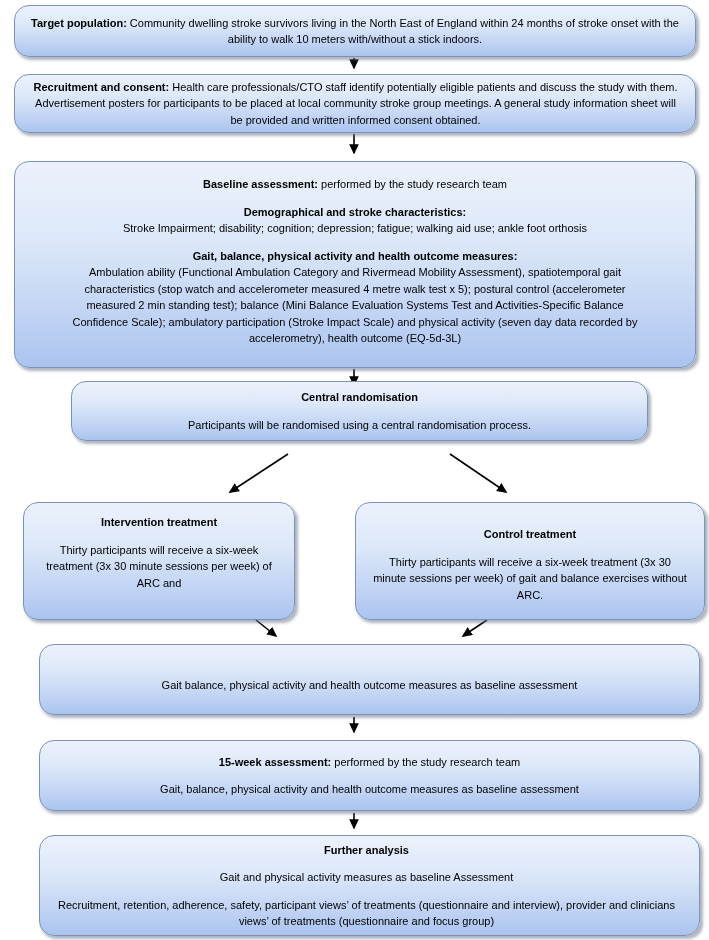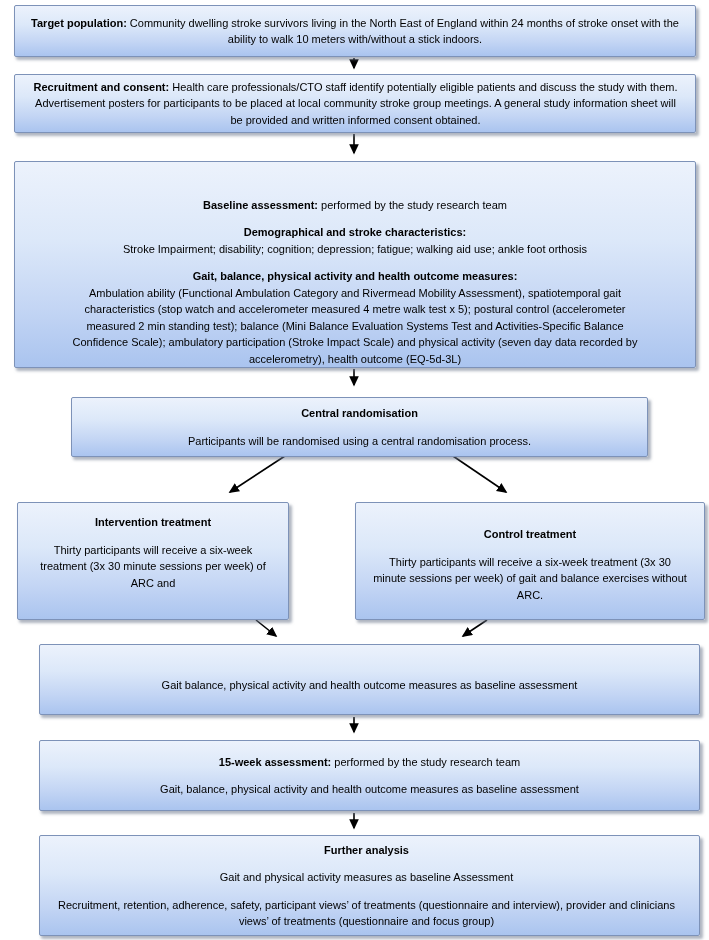--- a/index.html
+++ b/index.html
@@ -9,40 +9,40 @@
     background:#fff;
     font-family:"Liberation Sans",sans-serif;
     color:#000;
     overflow:hidden;
   }
   .box{
     position:absolute;
     box-sizing:border-box;
     background:linear-gradient(180deg,#ecf2fc 0%,#dce8f9 38%,#c3d5f4 72%,#aac4ef 100%);
     border:1.5px solid #7d92b8;
-    border-radius:2px;
+    border-radius:15px;
     box-shadow:2.5px 3px 3px rgba(110,120,140,0.55);
     font-size:11px;
     line-height:1.5;
     text-align:center;
     padding:8px 16px;
     display:flex;
     flex-direction:column;
     justify-content:center;
   }
   .box p{margin:0;}
   .gap{margin-top:11px !important;}
   b{font-weight:bold;}
   #arrows{position:absolute;left:0;top:0;width:709px;height:940px;pointer-events:none;}
 
   .b-target        {left:14px; top:5px;   width:682px; height:52px;}
   .b-recruitment   {left:14px; top:74px;  width:682px; height:59px;padding-left:17px;}
-  .b-baseline      {left:14px; top:161px; width:682px; height:207px; padding:0 48px; justify-content:flex-end;}
-  .b-randomisation {left:71px; top:397px; width:577px; height:60px;}
-  .b-intervention  {left:17px;  top:502px; width:272px; height:118px; justify-content:flex-start; padding-top:11px;}
+  .b-baseline      {left:14px; top:161px; width:682px; height:207px; padding:14px 48px; justify-content:flex-start;}
+  .b-randomisation {left:71px; top:381px; width:577px; height:60px;}
+  .b-intervention  {left:23px;  top:502px; width:272px; height:118px; justify-content:flex-start; padding-top:11px;}
   .b-control       {left:355px;top:502px; width:350px; height:118px; justify-content:flex-start; padding-top:23px;}
   .b-week6         {left:39px; top:644px; width:661px; height:71px;}
   .b-week10        {left:39px; top:740px; width:661px; height:71px;}
   .b-further       {left:39px; top:835px; width:661px; height:101px;padding-left:10px;}
 </style>
 </head>
 <body>
 
 <div id="figure">
 

